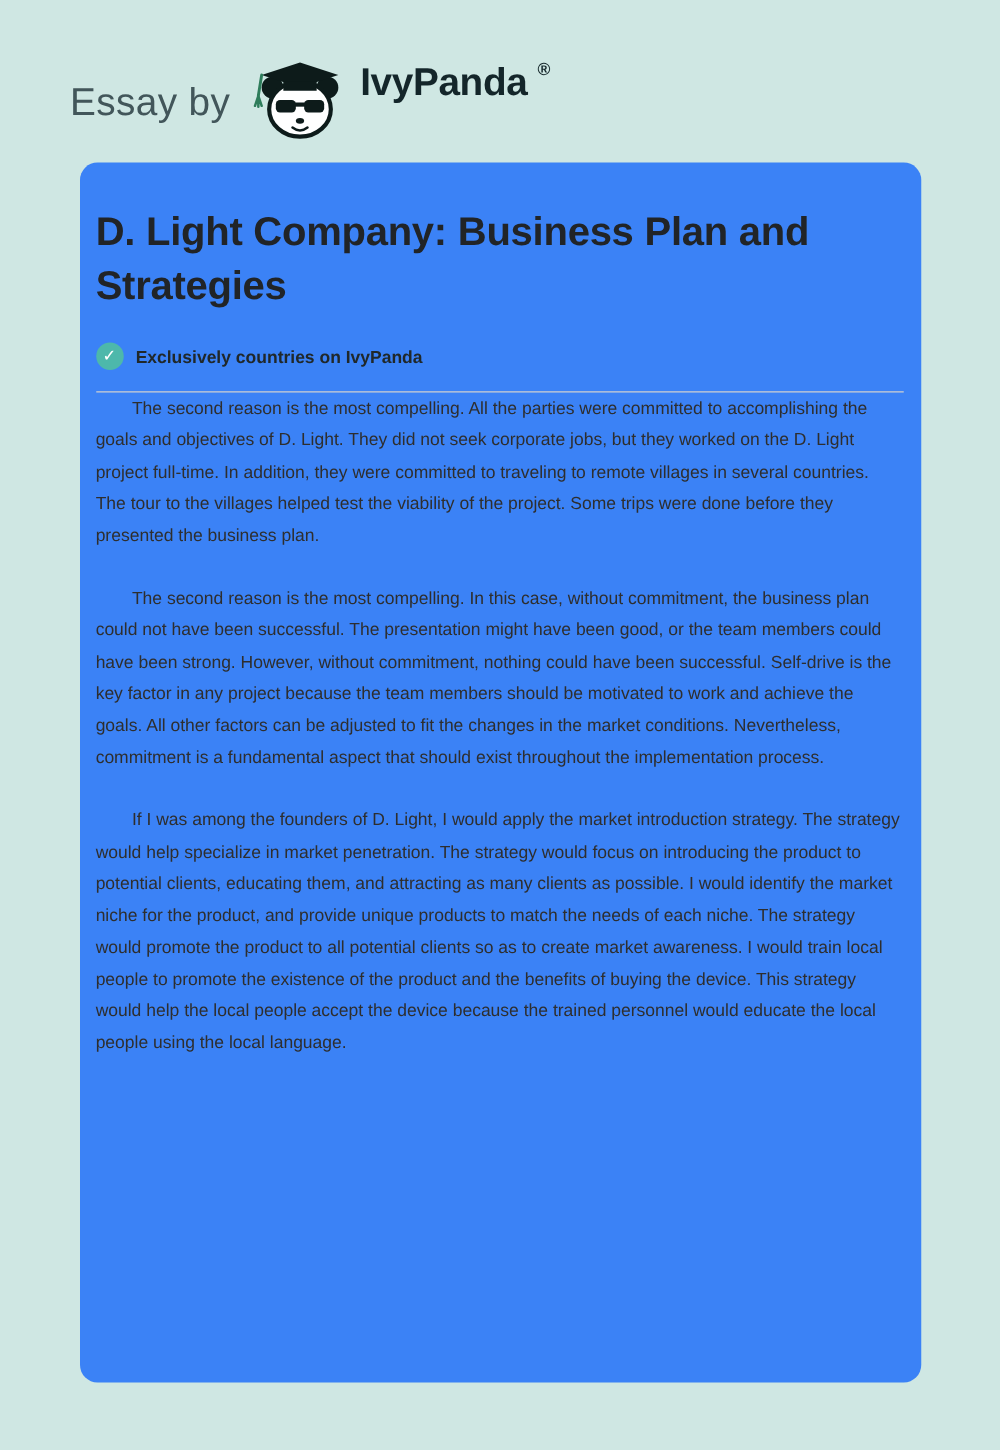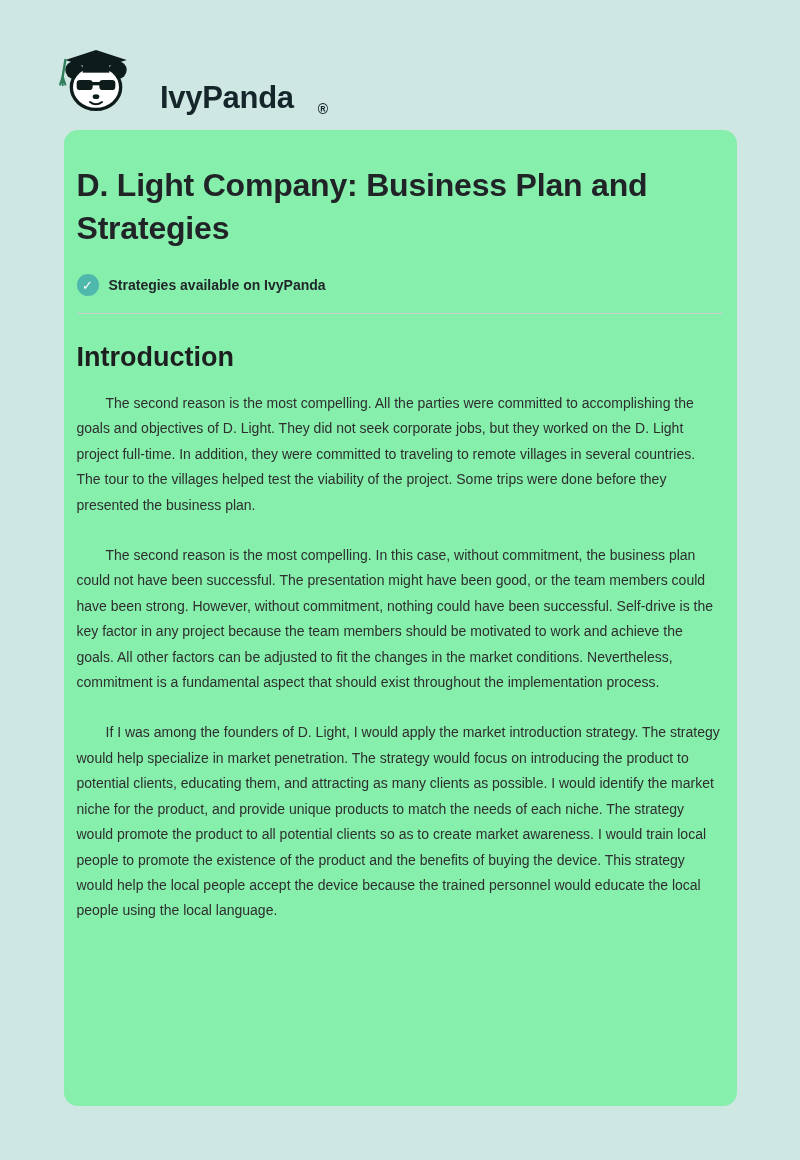--- a/index.html
+++ b/index.html
@@ -18,22 +18,22 @@
     padding: 36px 0 0 56px;
     height: 128px;
   }
   .essay-by {
     font-size: 31px;
     color: #42565a;
     letter-spacing: 0.3px;
   }
   .logo {
     display: flex;
-    align-items: flex-end;
-    gap: 24px;
+    align-items: flex-start;
+    gap: 8px;
     cursor: pointer;
     text-decoration: none;
   }
   .panda-icon { display: block; }
   .brand {
     font-size: 31px;
     font-weight: bold;
     color: #14262a;
     letter-spacing: -0.3px;
   }
@@ -43,21 +43,21 @@
     color: #14262a;
     vertical-align: super;
     line-height: 1;
   }
 
   
   .card {
     width: 673px;
     height: 976px;
     margin: 2px auto 0;
-    background: #86efac;
+    background: #3b82f6;
     border-radius: 14px;
     padding: 34px 14px 0 13px;
     overflow: hidden;
   }
   .essay-title {
     font-size: 32px;
     line-height: 43px;
     font-weight: bold;
     color: #212427;
     margin: 0 0 24px;
@@ -105,20 +105,21 @@
     text-indent: 29px;
     margin: 0 0 25px;
   }
 </style>
 </head>
 <body>
 
 <div class="page">
 
   <header class="site-header">
+    <span class="essay-by">Essay by</span>
     <a class="logo">
       <svg class="panda-icon" width="80" height="68" viewBox="0 0 120 100" aria-hidden="true">
 
         <circle cx="27" cy="32" r="13" fill="#0d1b1a"></circle>
         <circle cx="93" cy="32" r="13" fill="#0d1b1a"></circle>
 
         <ellipse cx="60" cy="58" rx="37" ry="33" fill="#ffffff" stroke="#0d1b1a" stroke-width="5"></ellipse>
 
         <rect x="31" y="47" width="24" height="15" rx="5" fill="#0d1b1a"></rect>
         <rect x="65" y="47" width="24" height="15" rx="5" fill="#0d1b1a"></rect>
@@ -138,26 +139,25 @@
         <sup class="reg">®</sup>
     </a>
   </header>
 
   <main class="card">
 
     <h1 class="essay-title">D. Light Company: Business Plan and Strategies</h1>
 
     <div class="badge-row">
       <span class="check-circle">✓</span>
-      <span class="badge-text">Strategies available on IvyPanda</span>
+      <span class="badge-text">Exclusively countries on IvyPanda</span>
     </div>
 
     <hr class="divider">
 
-    <h2 class="section-heading">Introduction</h2>
     <p class="body-para">The second reason is the most compelling. All the parties were committed to accomplishing the goals and objectives of D. Light. They did not seek corporate jobs, but they worked on the D. Light project full-time. In addition, they were committed to traveling to remote villages in several countries. The tour to the villages helped test the viability of the project. Some trips were done before they presented the business plan.</p>
     <p class="body-para">The second reason is the most compelling. In this case, without commitment, the business plan could not have been successful. The presentation might have been good, or the team members could have been strong. However, without commitment, nothing could have been successful. Self-drive is the key factor in any project because the team members should be motivated to work and achieve the goals. All other factors can be adjusted to fit the changes in the market conditions. Nevertheless, commitment is a fundamental aspect that should exist throughout the implementation process.</p>
 
     <p class="body-para">If I was among the founders of D. Light, I would apply the market introduction strategy. The strategy would help specialize in market penetration. The strategy would focus on introducing the product to potential clients, educating them, and attracting as many clients as possible. I would identify the market niche for the product, and provide unique products to match the needs of each niche. The strategy would promote the product to all potential clients so as to create market awareness. I would train local people to promote the existence of the product and the benefits of buying the device. This strategy would help the local people accept the device because the trained personnel would educate the local people using the local language.</p>
 
   </main>
 
 </div>
 
 </body></html>

